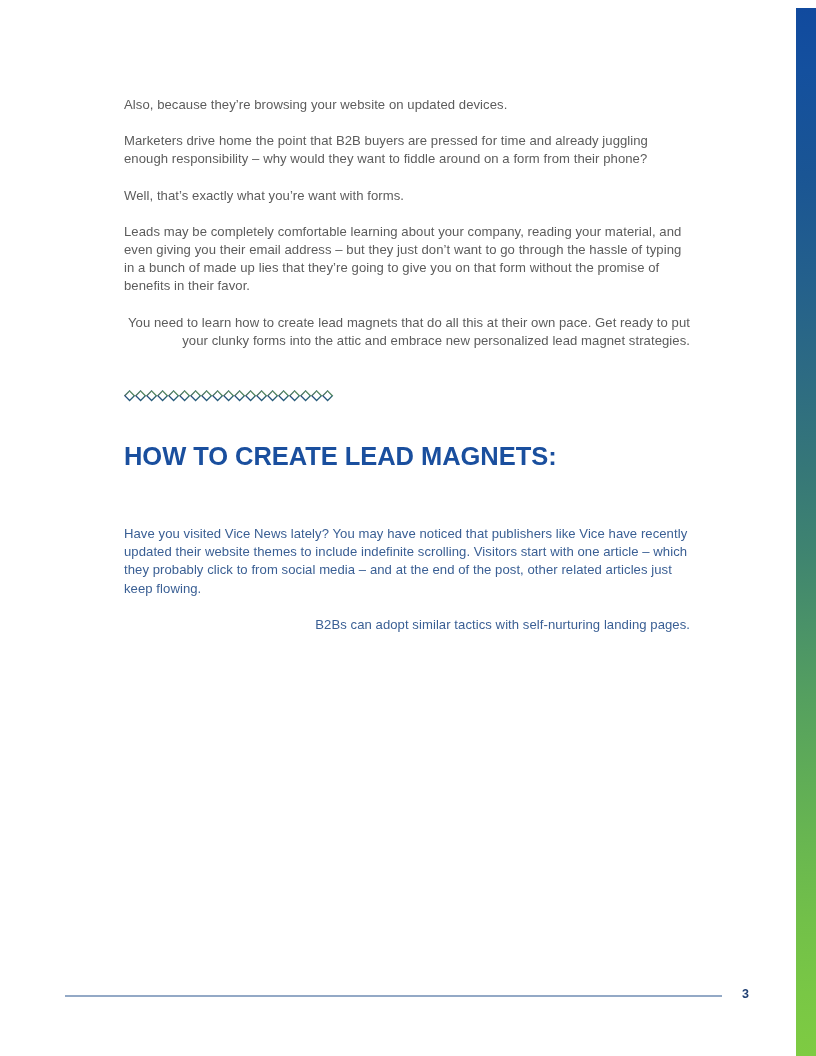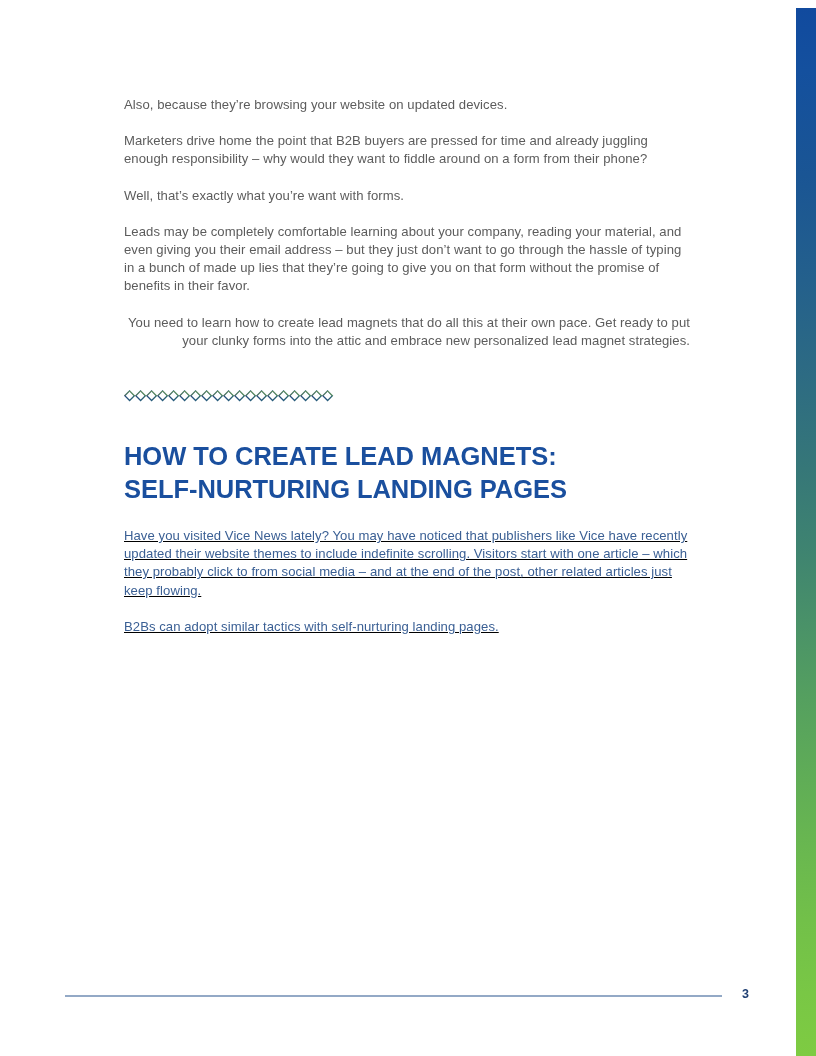--- a/index.html
+++ b/index.html
@@ -80,29 +80,29 @@
     font-size: 25.5px;
     line-height: 33px;
     font-weight: bold;
     color: #1a4f9e;
     letter-spacing: -0.002em;
     font-family: "Liberation Sans", sans-serif;
   }
   h2.section-heading .line { display: block; }
 
   
-  .blue-block { margin-top: 21px; text-decoration: underline; }
+  .blue-block { margin-top: 52px; }
   p.body-text-blue {
     margin: 0 0 18px 0;
     font-size: 13.1px;
     line-height: 18.2px;
     color: #3a5f94;
     letter-spacing: 0.005em;
   }
-  p.body-text-blue:last-child { margin-bottom: 0; }
+  p.body-text-blue:last-child { margin-bottom: 0; text-align: right; }
 
   
   .footer-rule {
     position: absolute;
     left: 65px;
     top: 995px;
     width: 657px;
     height: 2px;
     background: #93a9c6;
   }
@@ -172,21 +172,20 @@
           <use href="#dia" x="165"></use>
             <use href="#dia" x="176"></use>
             <use href="#dia" x="187"></use>
           <use href="#dia" x="198"></use>
         </g>
       </svg>
     </div>
 
     <h2 class="section-heading">
       <span class="line">HOW TO CREATE LEAD MAGNETS:</span>
-      <span class="line">SELF-NURTURING LANDING PAGES</span>
     </h2>
 
     <div class="blue-block">
       <p class="body-text-blue">Have you visited Vice News lately? You may have noticed that publishers like Vice have recently updated their website themes to include indefinite scrolling. Visitors start with one article – which they probably click to from social media – and at the end of the post, other related articles just keep flowing.</p>
       <p class="body-text-blue">B2Bs can adopt similar tactics with self-nurturing landing pages.</p>
     </div>
 
   </div>
 
   <div class="footer-rule"></div>

